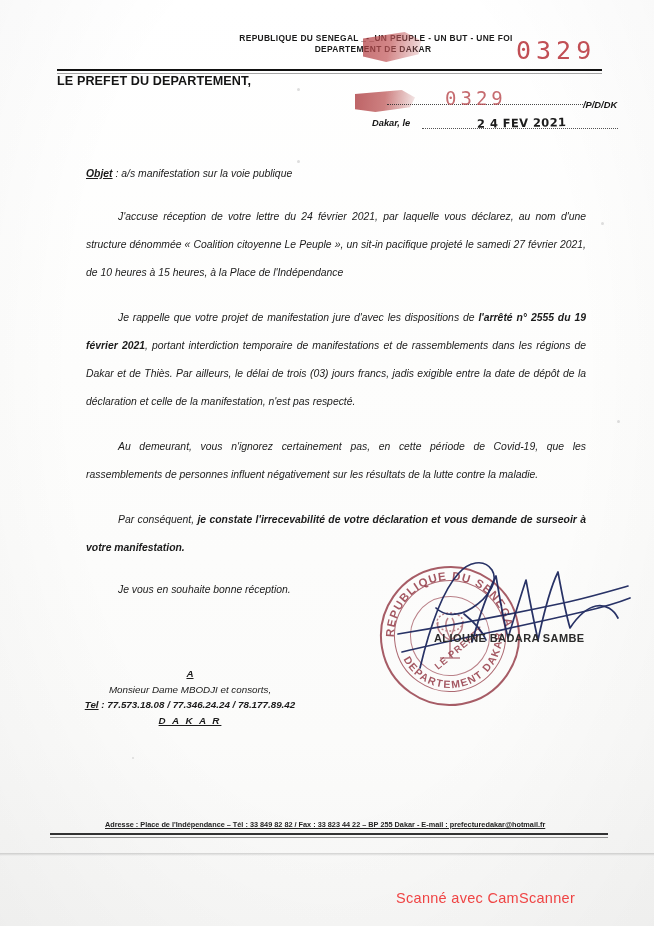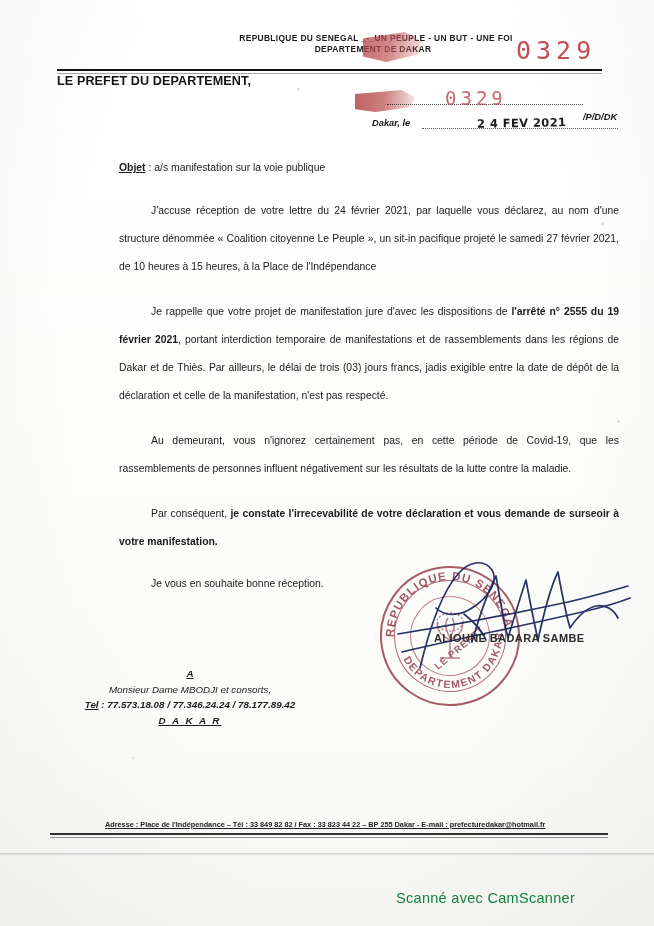--- a/index.html
+++ b/index.html
@@ -140,21 +140,21 @@
     font-family: "DejaVu Sans Mono", monospace;
     font-size: 19px;
     letter-spacing: 4px;
     color: #b8474c;
     opacity: .8;
     font-style: normal;
   }
   .ref-suffix {
     position: absolute;
     left: 228px;
-    top: 24px;
+    top: 12px;
     font-size: 9.3px;
     font-weight: bold;
     font-style: italic;
     color: #141414;
   }
   .date-line {
     position: absolute;
     left: 17px;
     top: 30px;
     width: 250px;
@@ -181,25 +181,25 @@
     letter-spacing: .4px;
     color: #1b1b1b;
     font-style: normal;
     transform: rotate(-1deg);
   }
 
   
   .body {
     position: absolute;
     left: 86px;
-    top: 162px;
+    top: 168px;
     width: 500px;
+    font-style: italic;
     color: #1b1b1b;
     font-size: 10.4px;
-    margin-left: 33px;
   }
   .objet {
     margin: 0 0 24px 0;
   }
   .objet .lbl {
     font-weight: bold;
     text-decoration: underline;
   }
   .salut {
     margin: 0 0 22px 0;
@@ -363,21 +363,21 @@
     width: 654px;
     height: 3px;
     background: linear-gradient(180deg, rgba(0,0,0,.16), rgba(0,0,0,0));
   }
 
   .watermark {
     position: absolute;
     left: 396px;
     top: 890px;
     font-size: 14.5px;
-    color: #15803d;
+    color: #ef4444;
     letter-spacing: .3px;
   }
 
   
   .speck {
     position: absolute;
     background: #bdbdbd;
     border-radius: 50%;
     opacity: .5;
   }

